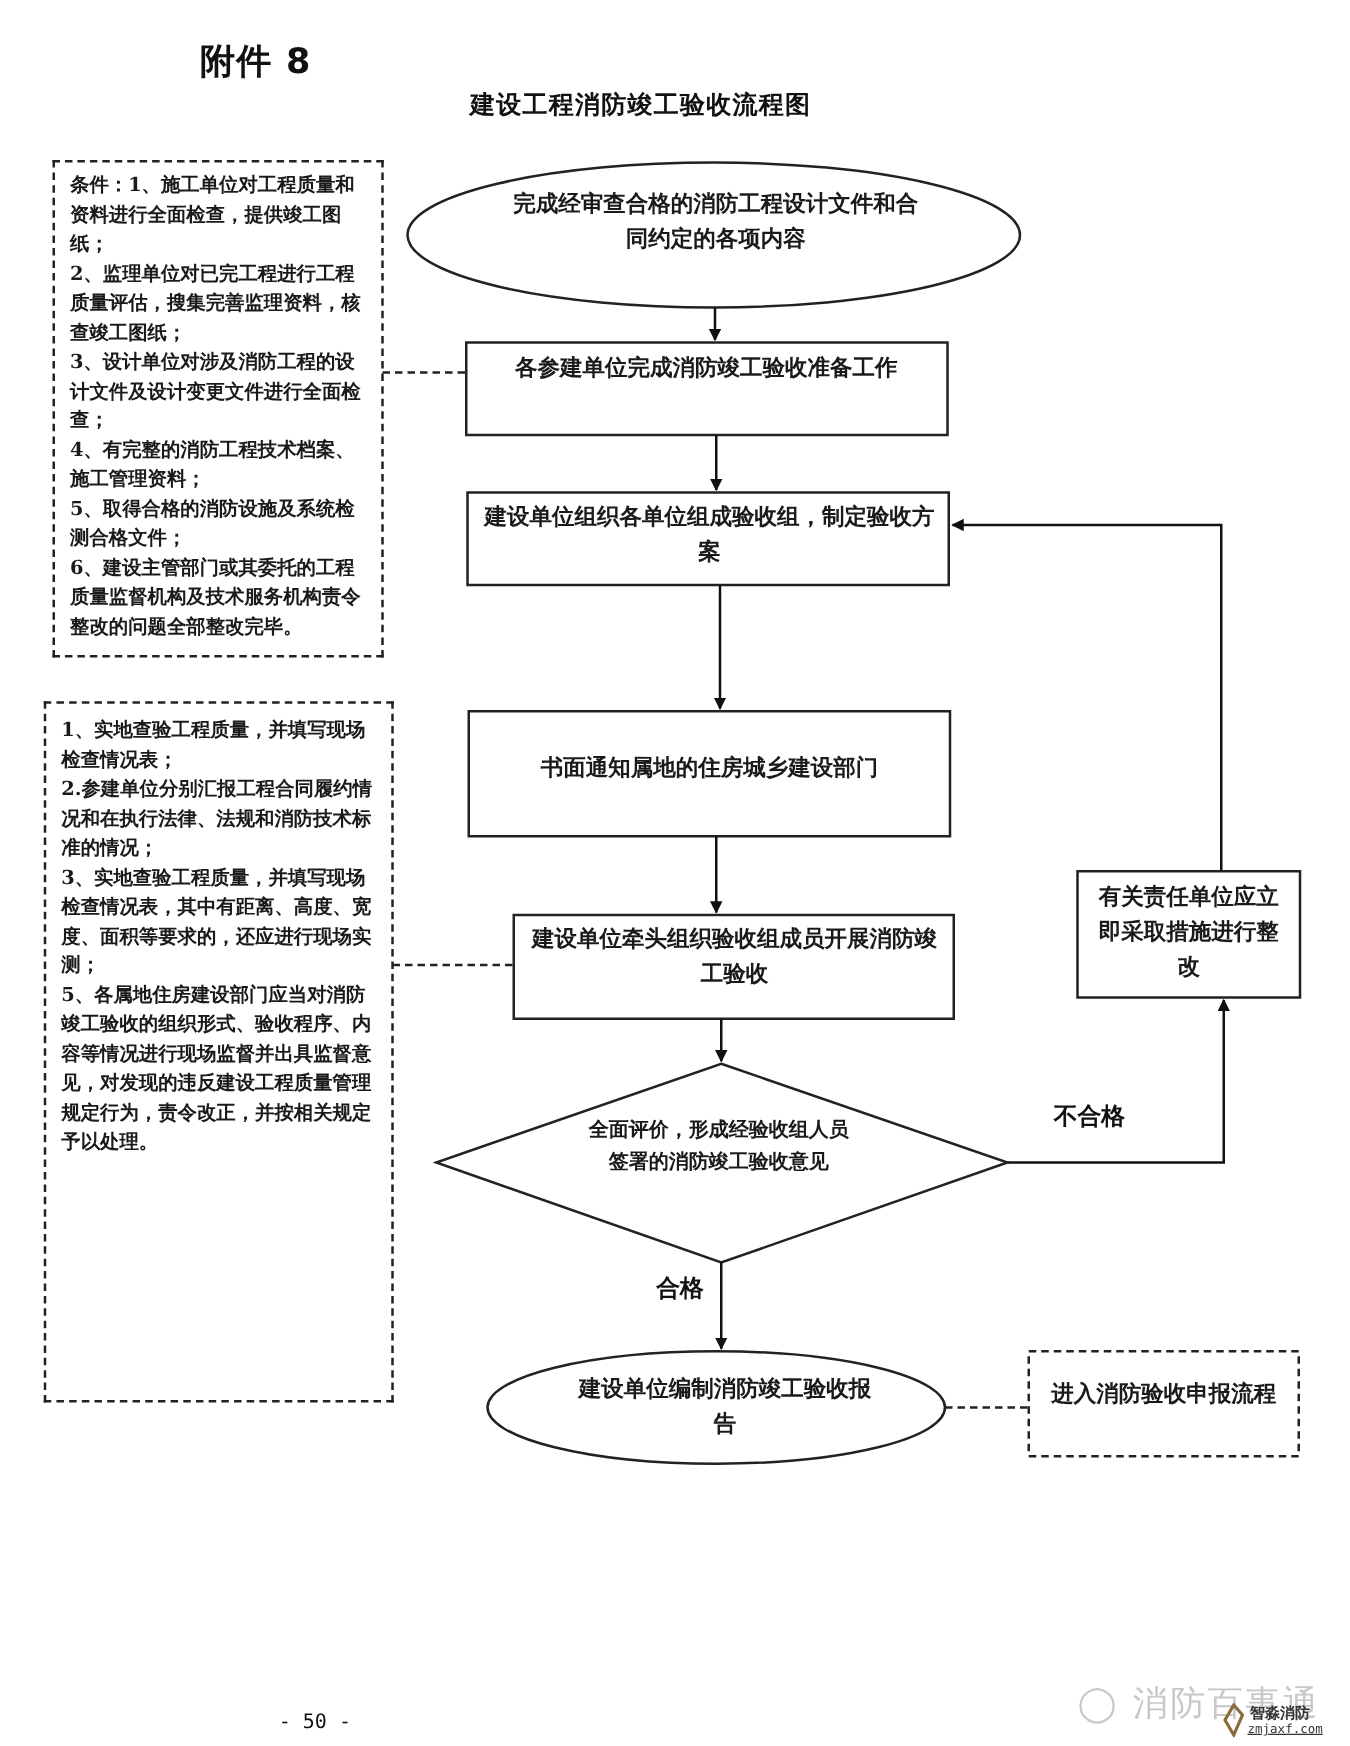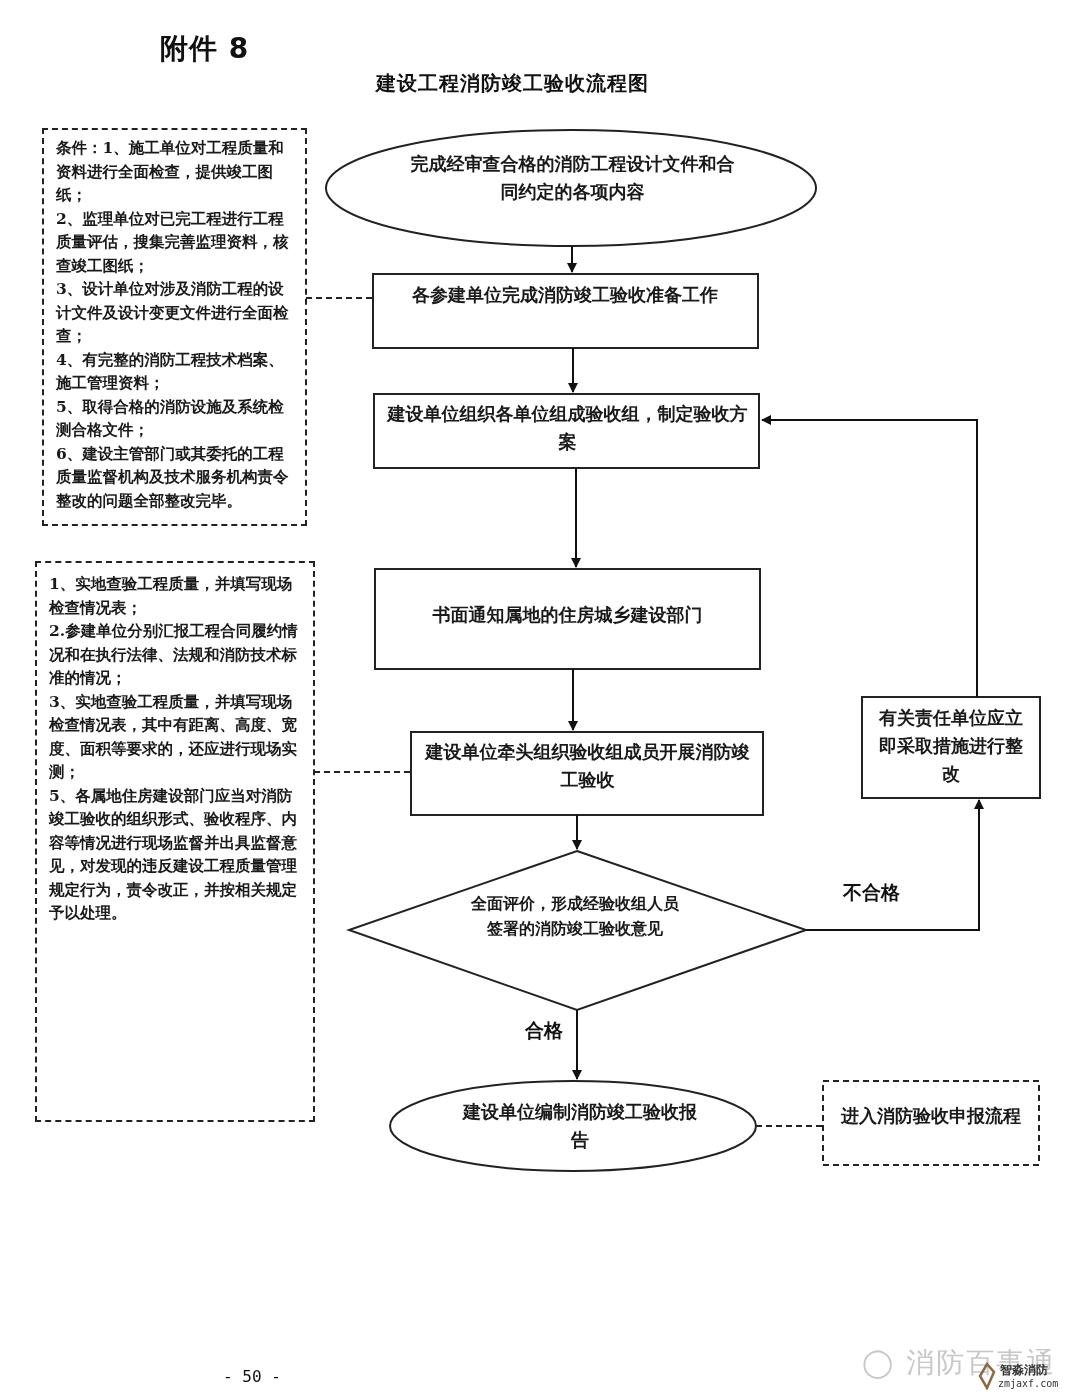--- a/index.html
+++ b/index.html
@@ -14,21 +14,21 @@
   .note { border: 2px dashed #222; box-sizing: border-box; padding: 6px 8px 6px 12px;
           font-size: 15.5px; line-height: 23.5px; font-weight: bold; color: #1a1a1a; }
   .note p { margin: 0; }
   .node-text { display: flex; align-items: center; justify-content: center; text-align: center;
                font-size: 18px; line-height: 28px; font-weight: bold; color: #1a1a1a; }
   .small { font-size: 16px; line-height: 25px; }
   .label { font-size: 19px; font-weight: bold; font-family: "DejaVu Sans", "Liberation Sans", sans-serif; }
   .pageno { left: 175px; top: 1367px; font-size: 16px; font-family: "DejaVu Sans Mono", monospace; margin-left: 48px; }
   .wm1 { left: 862px; top: 1344px; font-size: 28px; color: #c8c8c8; font-family: "DejaVu Sans", sans-serif; letter-spacing: 2px; }
   .wm2 { left: 1000px; top: 1362px; font-size: 12px; color: #333; font-weight: bold; font-family: "DejaVu Sans", sans-serif; }
-  .wm3 { left: 998px; top: 1378px; font-size: 10px; color: #333; font-family: "DejaVu Sans Mono", monospace; }
+  .wm3 { left: 998px; top: 1378px; font-size: 10px; color: #333; font-family: "DejaVu Sans Mono", monospace; text-decoration: underline; }
   .wm-logo { left: 978px; top: 1362px; width: 18px; height: 28px; }
 </style>
 </head>
 <body>
 
 <div class="abs attach">附件 8</div>
 <div class="abs title">建设工程消防竣工验收流程图</div>
 
 <svg class="lines" viewBox="0 0 1080 1397">
   <defs>

